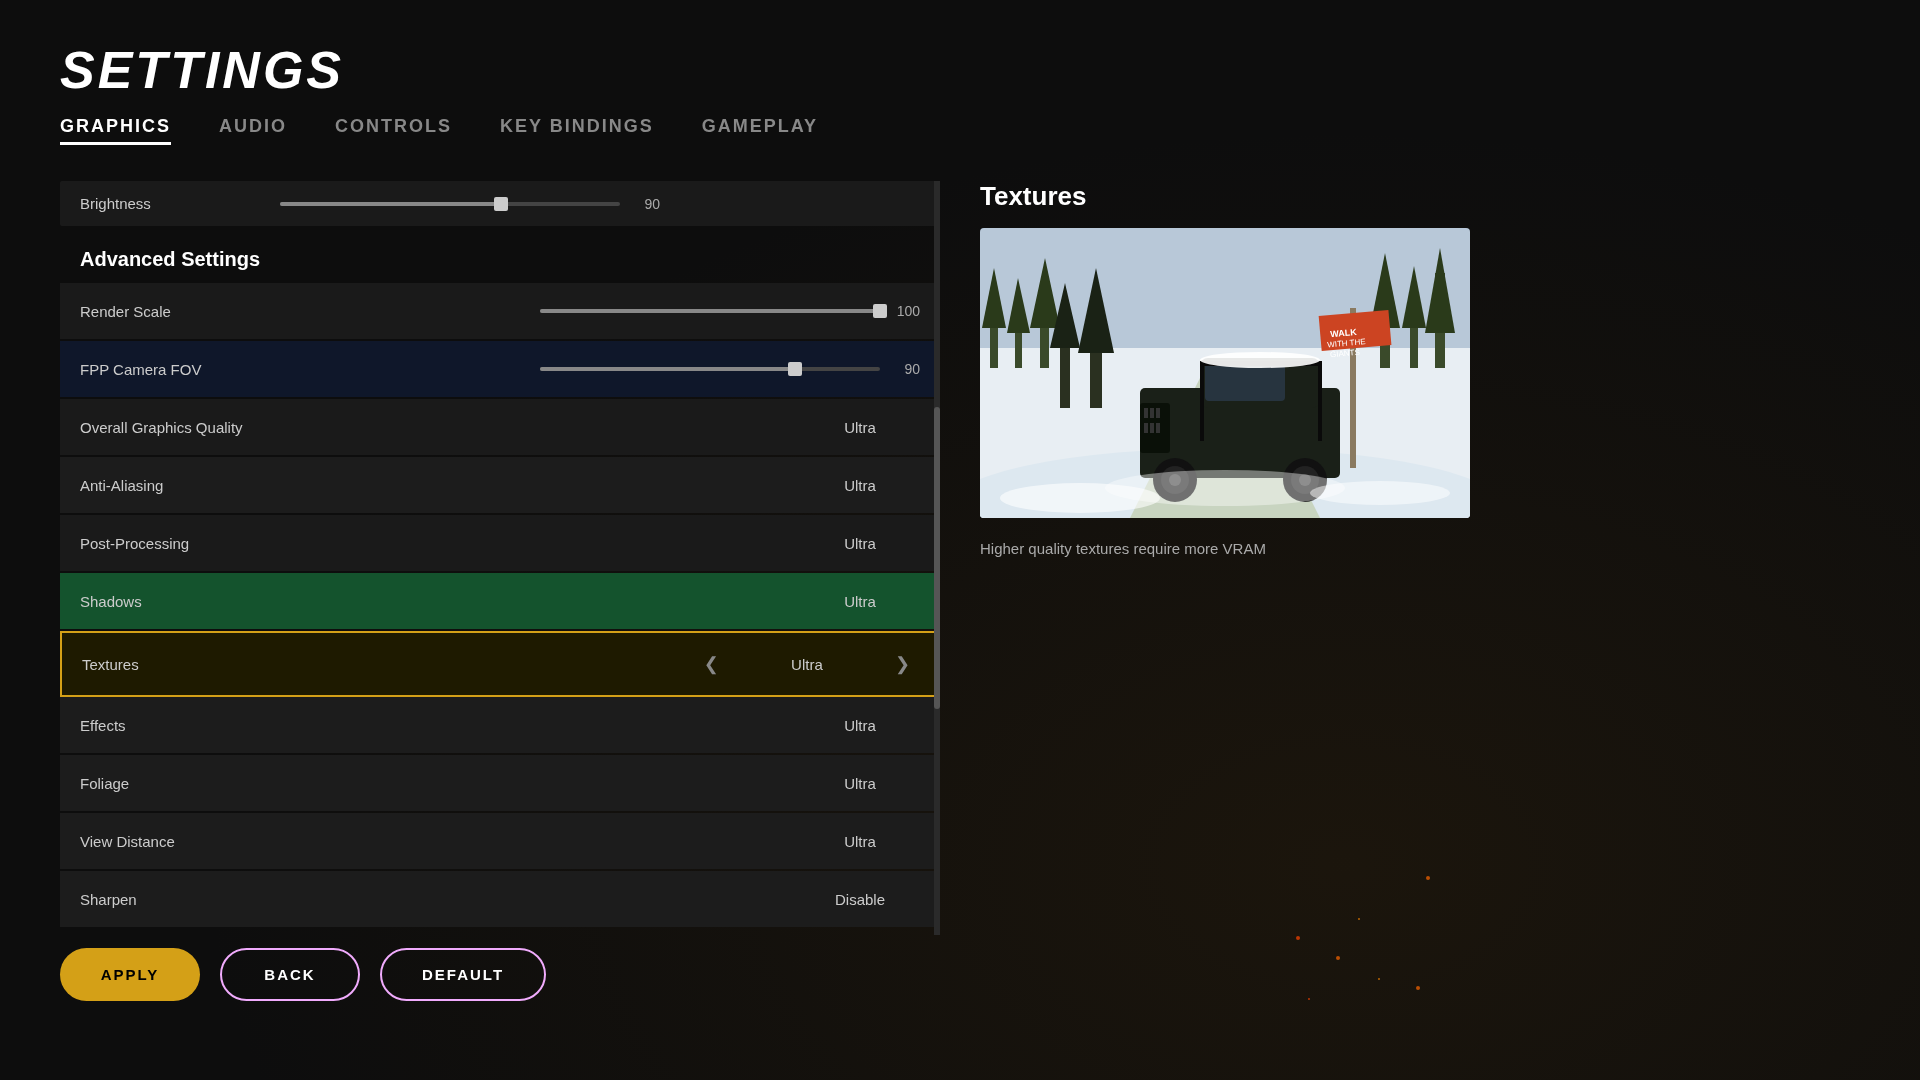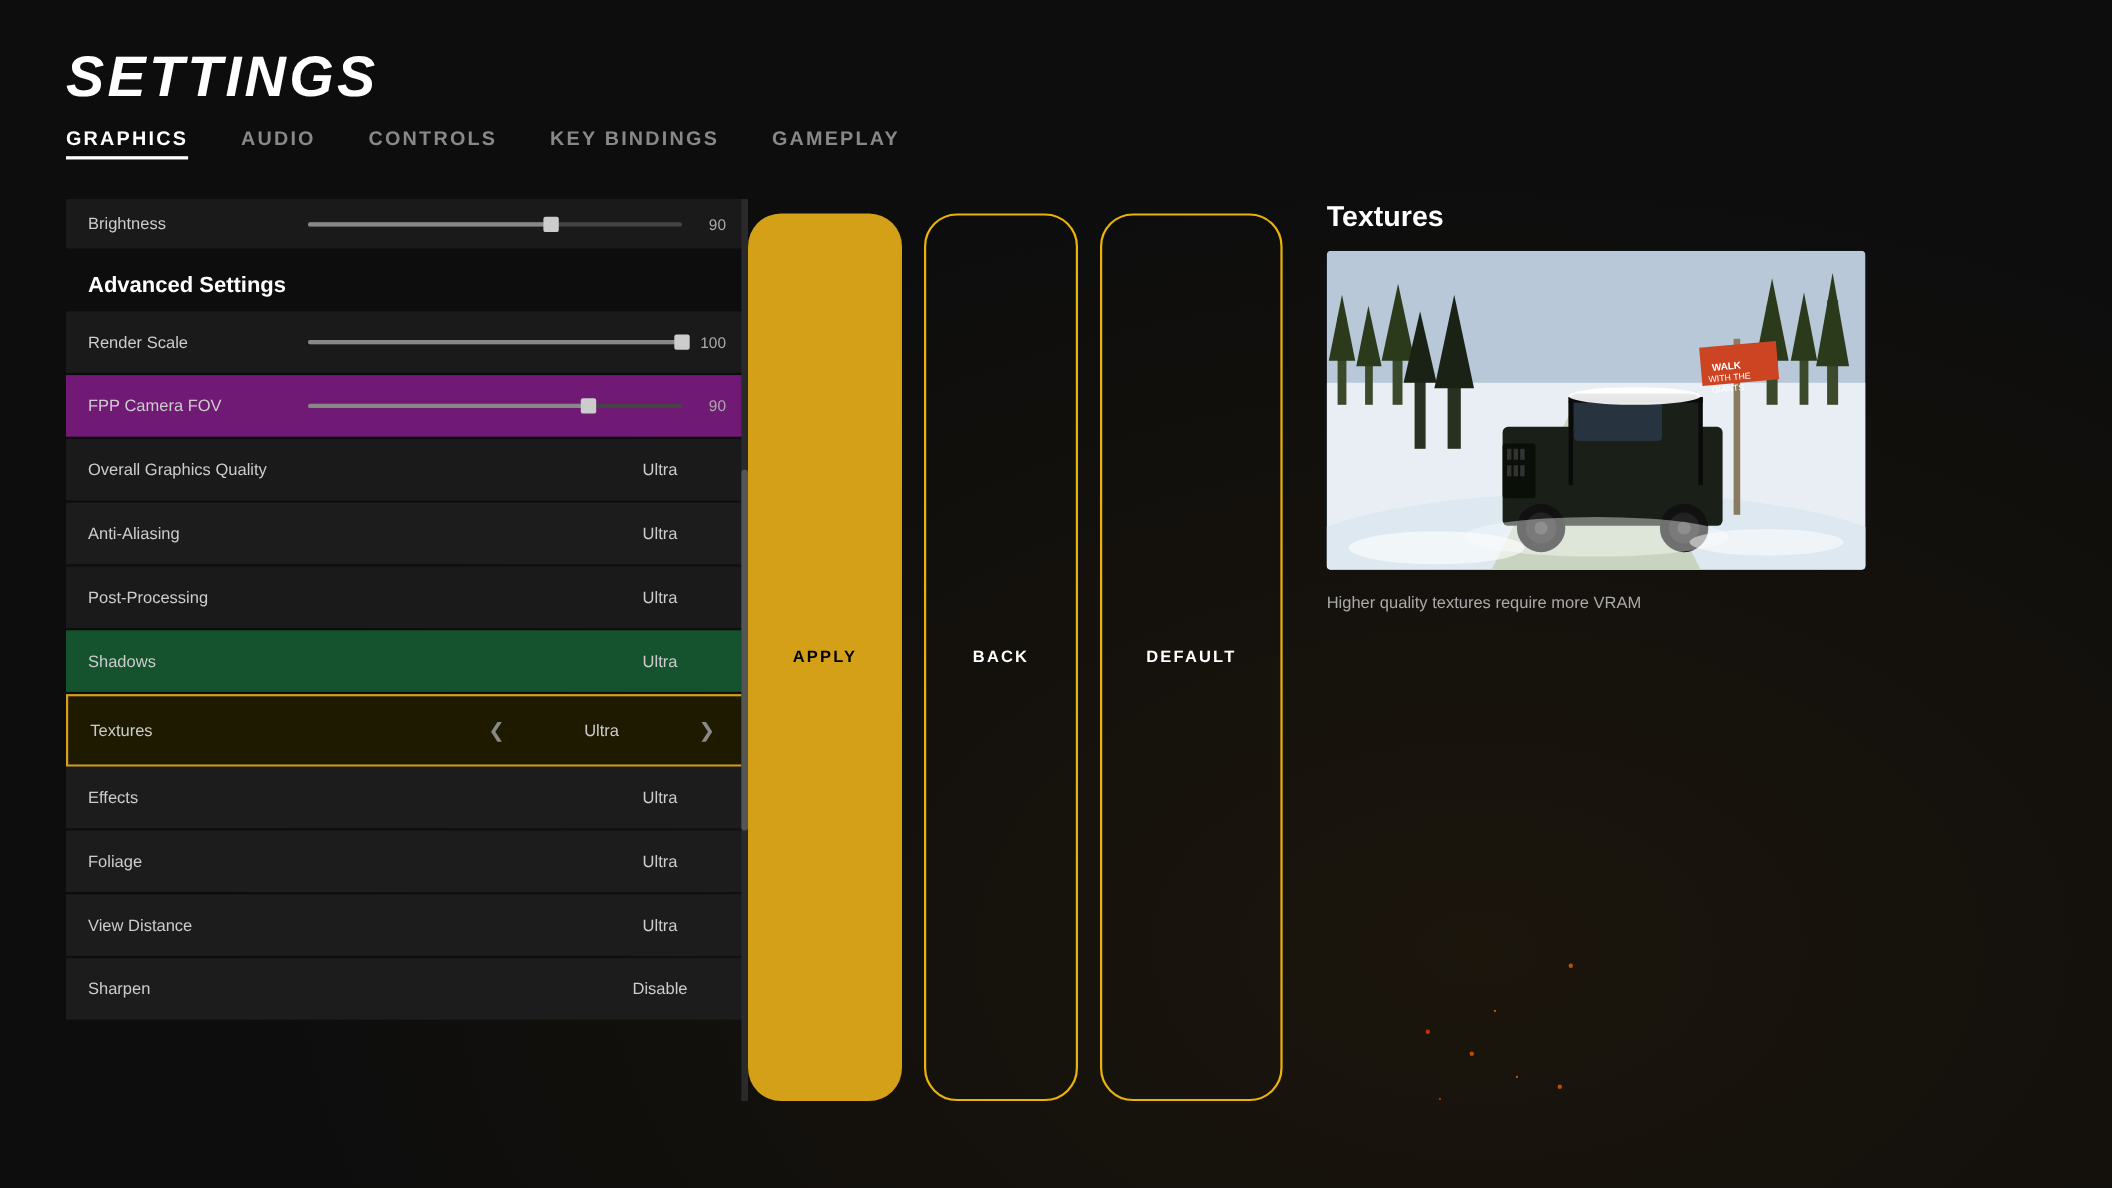--- a/index.html
+++ b/index.html
@@ -78,20 +78,21 @@
     .content-area {
       display: flex;
       gap: 40px;
       height: calc(100% - 180px);
     }
 
     
     .settings-panel {
       flex: 0 0 880px;
       display: flex;
+      flex-direction: column;
     }
 
     .settings-list {
       flex: 1;
       overflow: hidden;
     }
 
     
     .brightness-row {
       display: flex;
@@ -224,21 +225,21 @@
       letter-spacing: 2px;
       text-transform: uppercase;
       border-radius: 30px;
       cursor: pointer;
       min-width: 140px;
     }
 
     .btn-outline {
       background: transparent;
       color: #ffffff;
-      border: 2px solid #eab308;
+      border: 2px solid #f0abfc;
       padding: 16px 40px;
       font-size: 15px;
       font-weight: 700;
       letter-spacing: 2px;
       text-transform: uppercase;
       border-radius: 30px;
       cursor: pointer;
       min-width: 140px;
     }
 
@@ -364,21 +365,21 @@
           <span class="setting-name">Render Scale</span>
           <div class="slider-row-control">
             <div class="slider-track">
               <div class="slider-fill" style="width:100%"></div>
               <div class="slider-thumb" style="left:100%"></div>
             </div>
           </div>
           <span class="slider-value">100</span>
         </div>
 
-        <div class="setting-row" style="background:#701a75;">
+        <div class="setting-row" style="background:#0f172a;">
           <span class="setting-name">FPP Camera FOV</span>
           <div class="slider-row-control">
             <div class="slider-track">
               <div class="slider-fill" style="width:75%"></div>
               <div class="slider-thumb" style="left:75%"></div>
             </div>
           </div>
           <span class="slider-value">90</span>
         </div>
 

